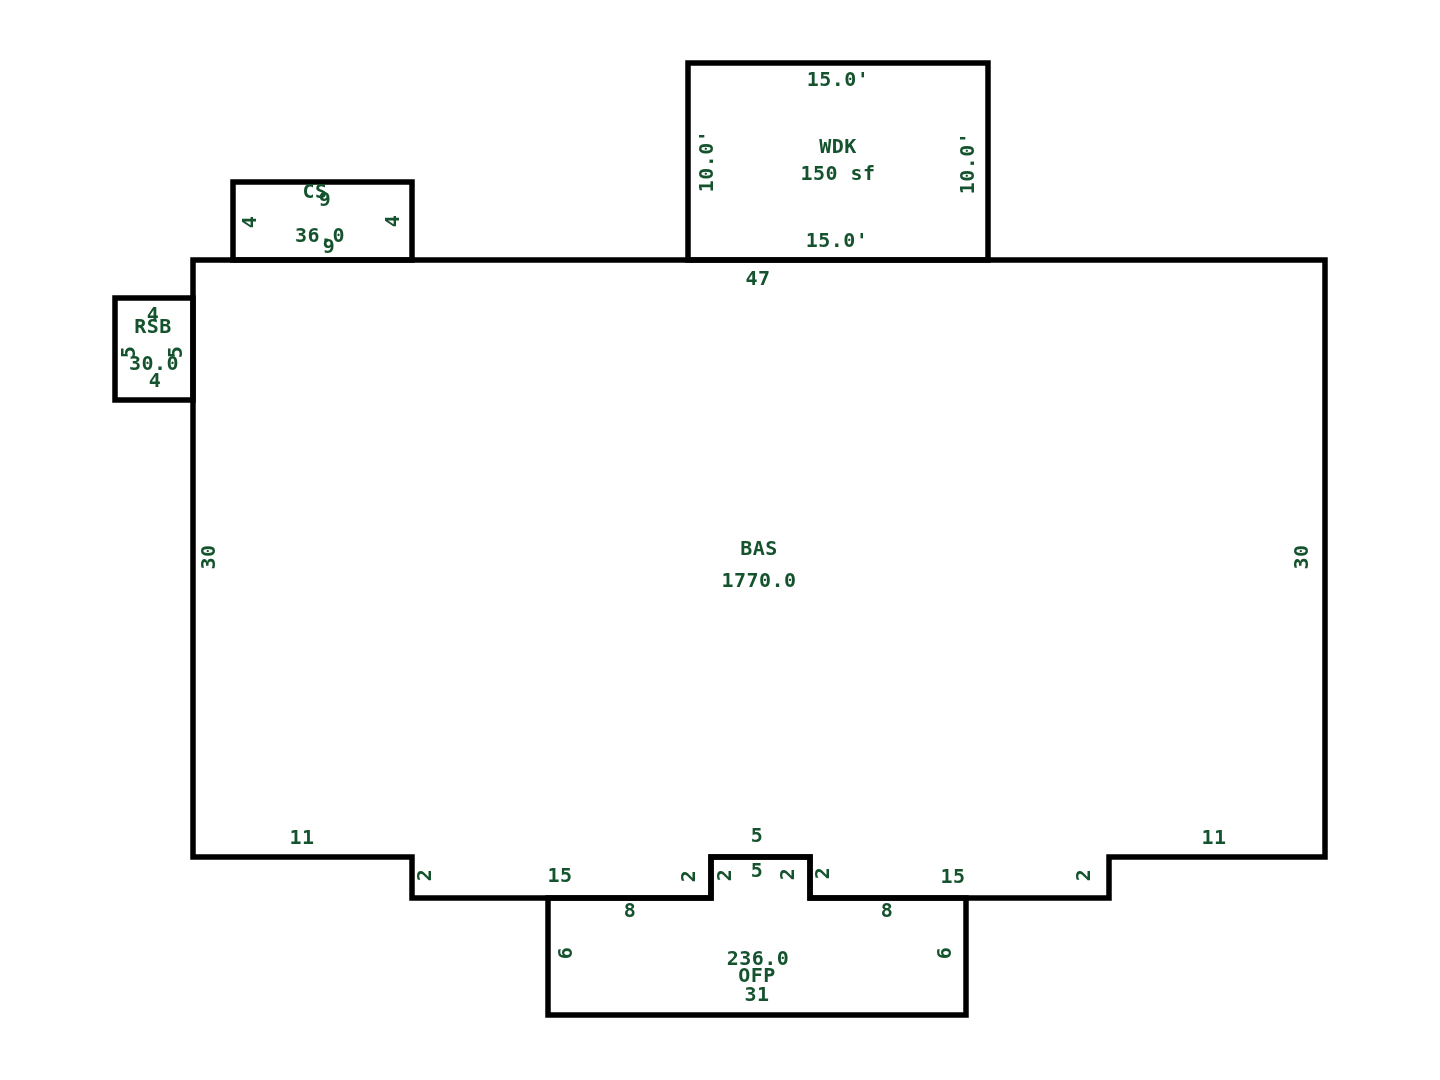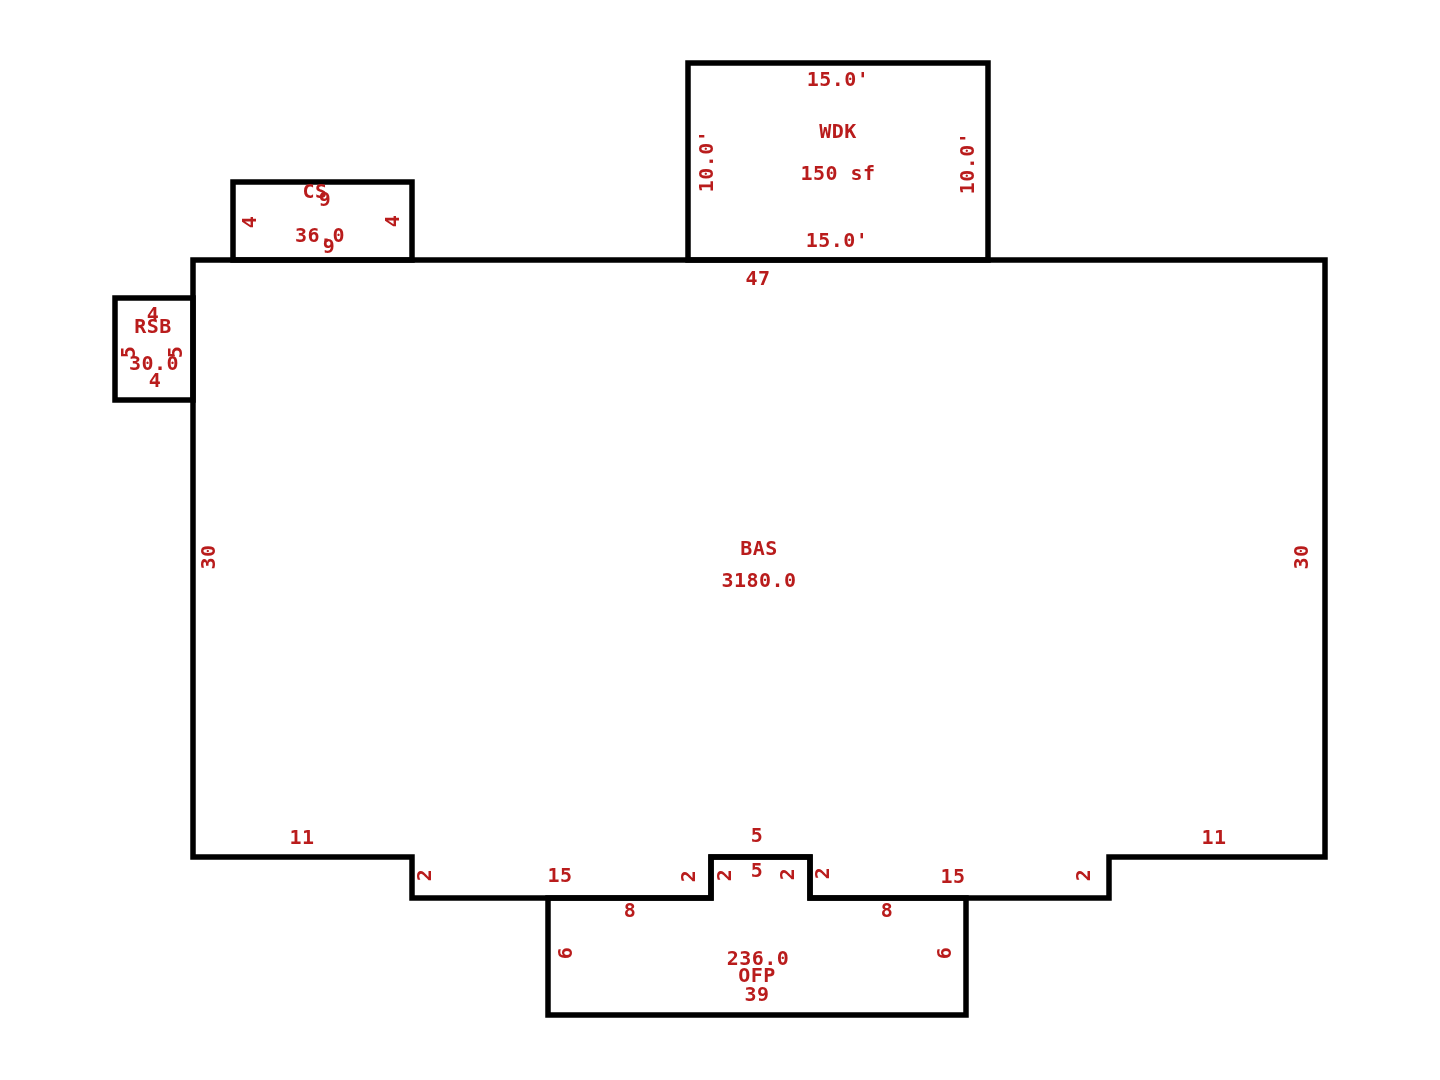--- a/index.html
+++ b/index.html
@@ -2,21 +2,21 @@
 <html><head>
 <meta charset="utf-8">
 <style>
   html,body{margin:0;padding:0;background:#ffffff;}
   #canvas{
     position:relative;
     width:1440px;height:1080px;
     background:#ffffff;
     overflow:hidden;
     font-family:"DejaVu Sans Mono","Liberation Mono",monospace;
-    color:#b91c1c;
+    color:#14532d;
   }
   #outline-svg{position:absolute;left:0;top:0;}
   #outline-svg path, #outline-svg rect{
     fill:none;
     stroke:#000000;
     stroke-width:5.5;
     stroke-linejoin:miter;
   }
   .lbl{
     position:absolute;
@@ -43,21 +43,21 @@
     <rect x="233" y="182" width="179" height="78"></rect>
 
     <rect x="115" y="298" width="78" height="102"></rect>
 
     <path d="M 193 260 H 1325 V 857 H 1109 V 898 H 810 V 857 H 711 V 898 H 412 V 857 H 193 Z"></path>
 
     <path d="M 548 898 H 711 V 857 H 810 V 898 H 966 V 1015 H 548 Z"></path>
   </svg>
 
   <span class="lbl" style="left:838px;top:79px">15.0'</span>
-  <span class="lbl" style="left:838px;top:131px">WDK</span>
+  <span class="lbl" style="left:838px;top:146px">WDK</span>
   <span class="lbl" style="left:838px;top:173px">150 sf</span>
   <span class="lbl rot" style="left:706px;top:161px">10.0'</span>
   <span class="lbl rot" style="left:967px;top:163px">10.0'</span>
   <span class="lbl" style="left:837px;top:240px">15.0'</span>
 
   <span class="lbl" style="left:315px;top:191px">CS</span>
   <span class="lbl" style="left:325px;top:199px">9</span>
   <span class="lbl" style="left:320px;top:235px">36.0</span>
   <span class="lbl" style="left:329px;top:246px">9</span>
   <span class="lbl rot" style="left:249px;top:222px">4</span>
@@ -65,21 +65,21 @@
 
   <span class="lbl" style="left:153px;top:314px">4</span>
   <span class="lbl" style="left:153px;top:326px">RSB</span>
   <span class="lbl rot" style="left:128px;top:352px">5</span>
   <span class="lbl" style="left:154px;top:363px">30.0</span>
   <span class="lbl rot" style="left:175px;top:352px">5</span>
   <span class="lbl" style="left:155px;top:380px">4</span>
 
   <span class="lbl" style="left:758px;top:278px">47</span>
   <span class="lbl" style="left:759px;top:548px">BAS</span>
-  <span class="lbl" style="left:759px;top:580px">3180.0</span>
+  <span class="lbl" style="left:759px;top:580px">1770.0</span>
   <span class="lbl rot" style="left:208px;top:557px">30</span>
   <span class="lbl rot" style="left:1301px;top:557px">30</span>
   <span class="lbl" style="left:302px;top:837px">11</span>
   <span class="lbl" style="left:1214px;top:837px">11</span>
   <span class="lbl rot" style="left:424px;top:875px">2</span>
   <span class="lbl rot" style="left:1083px;top:875px">2</span>
   <span class="lbl" style="left:560px;top:875px">15</span>
   <span class="lbl" style="left:953px;top:876px">15</span>
   <span class="lbl" style="left:757px;top:835px">5</span>
   <span class="lbl rot" style="left:688px;top:876px">2</span>
@@ -87,15 +87,15 @@
 
   <span class="lbl" style="left:757px;top:870px">5</span>
   <span class="lbl rot" style="left:724px;top:875px">2</span>
   <span class="lbl rot" style="left:787px;top:874px">2</span>
   <span class="lbl" style="left:630px;top:910px">8</span>
   <span class="lbl" style="left:887px;top:910px">8</span>
   <span class="lbl" style="left:757px;top:975px">OFP</span>
   <span class="lbl" style="left:758px;top:958px">236.0</span>
   <span class="lbl rot" style="left:565px;top:953px">6</span>
   <span class="lbl rot" style="left:944px;top:953px">6</span>
-  <span class="lbl" style="left:757px;top:994px">39</span>
+  <span class="lbl" style="left:757px;top:994px">31</span>
 
 </div>
 
 </body></html>

